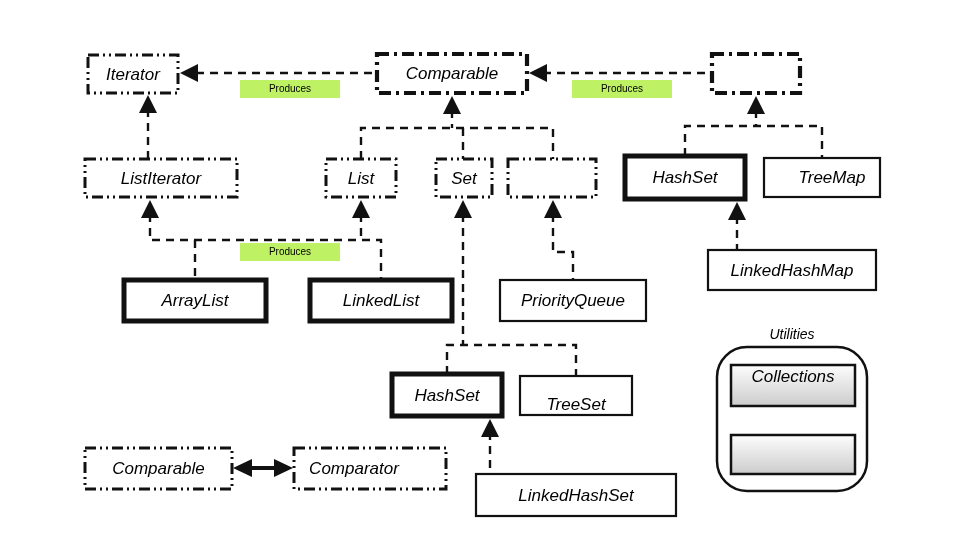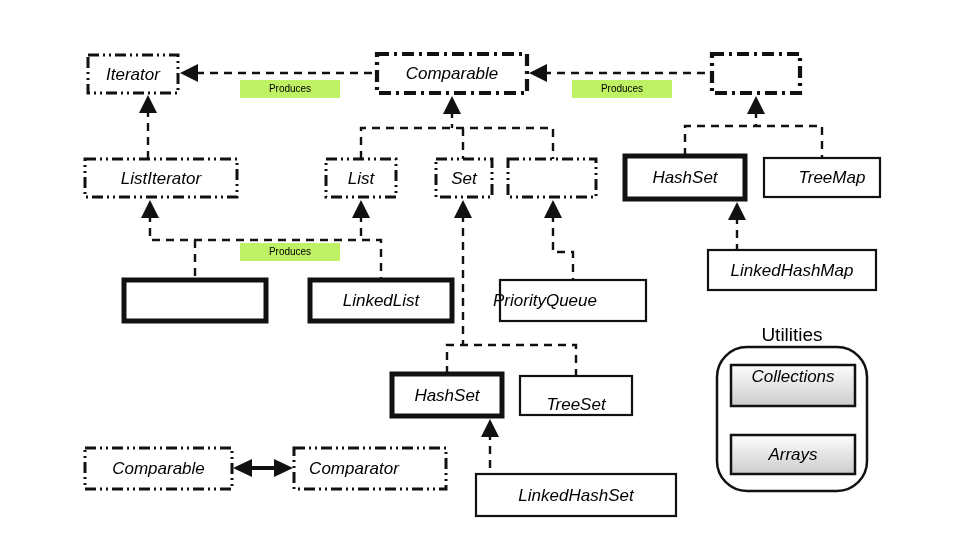--- a/index.html
+++ b/index.html
@@ -34,24 +34,25 @@
     white-space: nowrap;
     background: #bef264;
     padding: 0 2px;
     pointer-events: none;
   }
   .title-lbl {
     position: absolute;
     display: flex;
     align-items: center;
     justify-content: center;
-    font-size: 19px;
+    font-size: 14px;
     line-height: 1;
     white-space: nowrap;
     pointer-events: none;
+    font-style: italic;
   }
 </style>
 </head>
 <body>
 
 <div class="stage">
 
   <svg width="964" height="556" viewBox="0 0 964 556">
     <defs>
       <linearGradient id="utilGrad" x1="0" y1="0" x2="0" y2="1">
@@ -142,29 +143,29 @@
   </svg>
 
   <div class="lbl" style="left:88px;top:55px;width:90px;height:38px">Iterator</div>
   <div class="lbl" style="left:377px;top:54px;width:150px;height:39px">Comparable</div>
   <div class="lbl" style="left:85px;top:159px;width:152px;height:38px">ListIterator</div>
   <div class="lbl" style="left:326px;top:159px;width:70px;height:38px">List</div>
   <div class="lbl" style="left:436px;top:159px;width:56px;height:38px">Set</div>
   <div class="lbl" style="left:625px;top:156px;width:120px;height:43px">HashSet</div>
   <div class="lbl" style="left:764px;top:158px;width:136px;height:39px">TreeMap</div>
   <div class="lbl" style="left:708px;top:250px;width:168px;height:40px">LinkedHashMap</div>
+  <div class="lbl" style="left:124px;top:280px;width:142px;height:41px">ArrayList</div>
   <div class="lbl" style="left:310px;top:280px;width:142px;height:41px">LinkedList</div>
-  <div class="lbl" style="left:472px;top:280px;width:146px;height:41px">PriorityQueue</div>
+  <div class="lbl" style="left:500px;top:280px;width:146px;height:41px">PriorityQueue</div>
   <div class="lbl" style="left:392px;top:374px;width:110px;height:42px">HashSet</div>
   <div class="lbl" style="left:520px;top:376px;width:112px;height:57px">TreeSet</div>
   <div class="lbl" style="left:476px;top:474px;width:200px;height:42px">LinkedHashSet</div>
   <div class="lbl" style="left:85px;top:448px;width:147px;height:41px">Comparable</div>
   <div class="lbl" style="left:278px;top:448px;width:152px;height:41px">Comparator</div>
 
   <div class="edge-lbl" style="left:240px;top:80px;width:96px;height:18px">Produces</div>
   <div class="edge-lbl" style="left:572px;top:80px;width:96px;height:18px">Produces</div>
   <div class="edge-lbl" style="left:240px;top:243px;width:96px;height:18px">Produces</div>
 
   <div class="title-lbl" style="left:726px;top:324px;width:132px;height:20px">Utilities</div>
   <div class="lbl" style="left:731px;top:365px;width:124px;height:23px">Collections</div>
-  <div class="lbl" style="left:731px;top:435px;width:124px;height:39px">Arrays</div>
 
 </div>
 
 </body></html>

